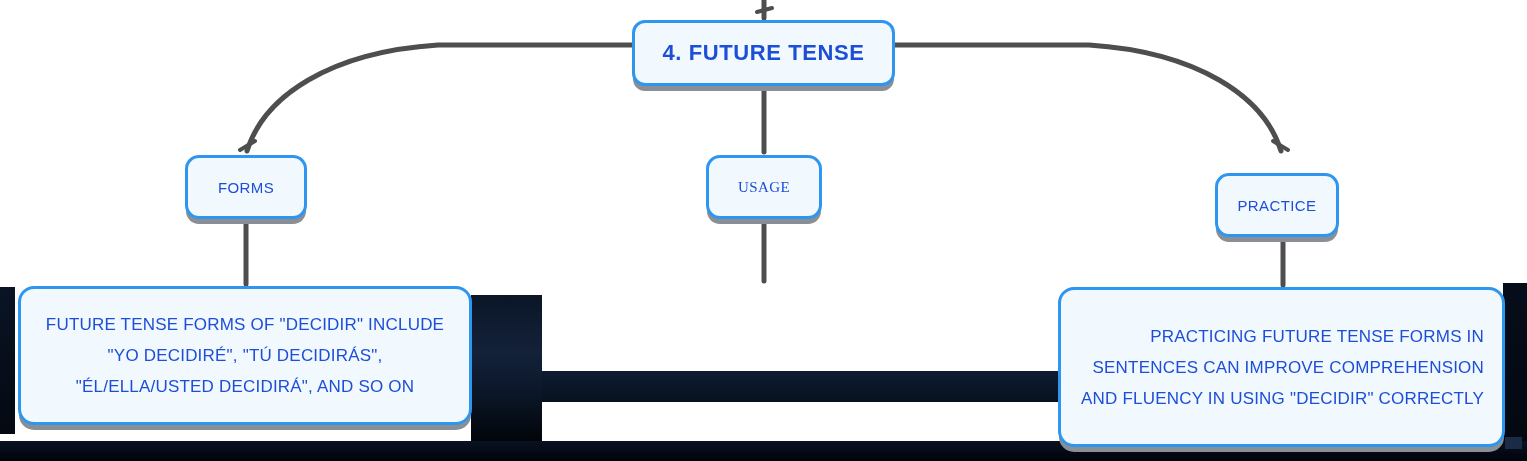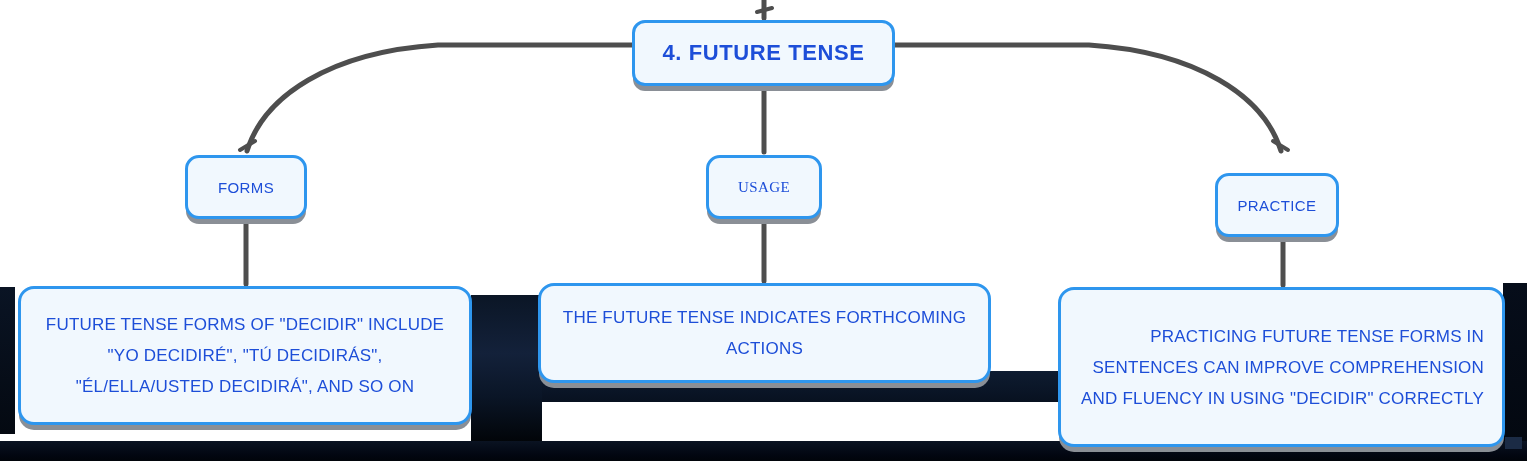--- a/index.html
+++ b/index.html
@@ -130,20 +130,17 @@
   <div class="node node-topic node-topic-usage">
     <span>USAGE</span>
   </div>
   <div class="node node-topic node-topic-practice">
     <span>PRACTICE</span>
   </div>
 
   <div class="node node-leaf node-leaf-forms">
     <span>FUTURE TENSE FORMS OF "DECIDIR" INCLUDE "YO DECIDIRÉ", "TÚ DECIDIRÁS", "ÉL/ELLA/USTED DECIDIRÁ", AND SO ON</span>
   </div>
-  <div class="node node-leaf node-leaf-usage">
-    <span>THE FUTURE TENSE INDICATES FORTHCOMING ACTIONS</span>
-  </div>
   <div class="node node-leaf node-leaf-practice">
     <span>PRACTICING FUTURE TENSE FORMS IN SENTENCES CAN IMPROVE COMPREHENSION AND FLUENCY IN USING "DECIDIR" CORRECTLY</span>
   </div>
 
 </div>
 
 </body></html>

